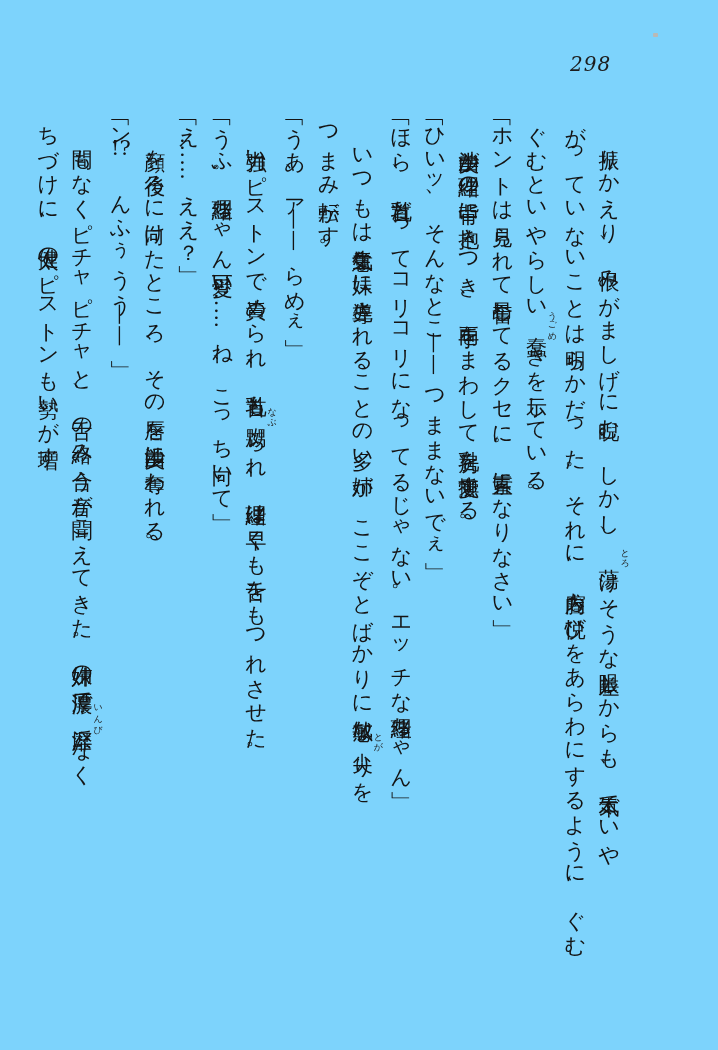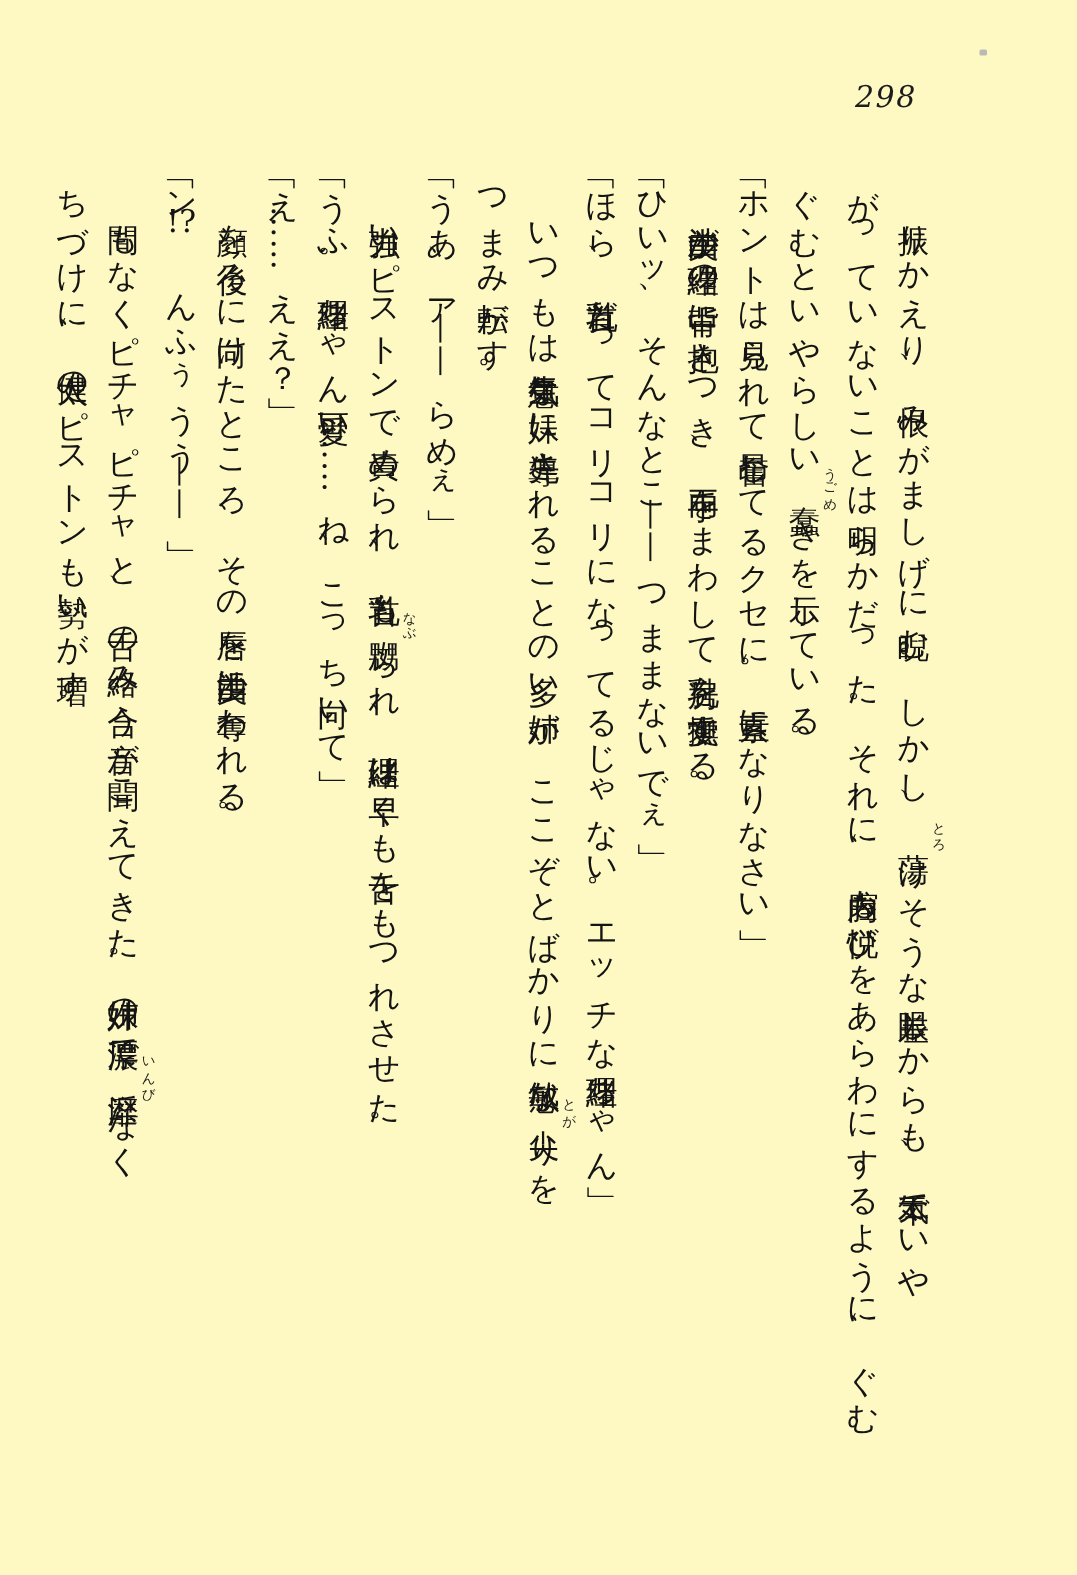--- a/index.html
+++ b/index.html
@@ -10,21 +10,21 @@
     width: 718px;
     height: 1050px;
     position: relative;
     background: #fdfdfb;
     overflow: hidden;
     font-family: "DejaVu Serif", "Liberation Serif", serif;
   }
   .page {
     position: absolute;
     inset: 0;
-    background: #fef9c3;
+    background: #7dd3fc;
   }
   .page-number {
     position: absolute;
     top: 52px;
     left: 570px;
     font-size: 20px;
     font-style: italic;
     color: #1c1c1c;
     letter-spacing: 1px;
   }

